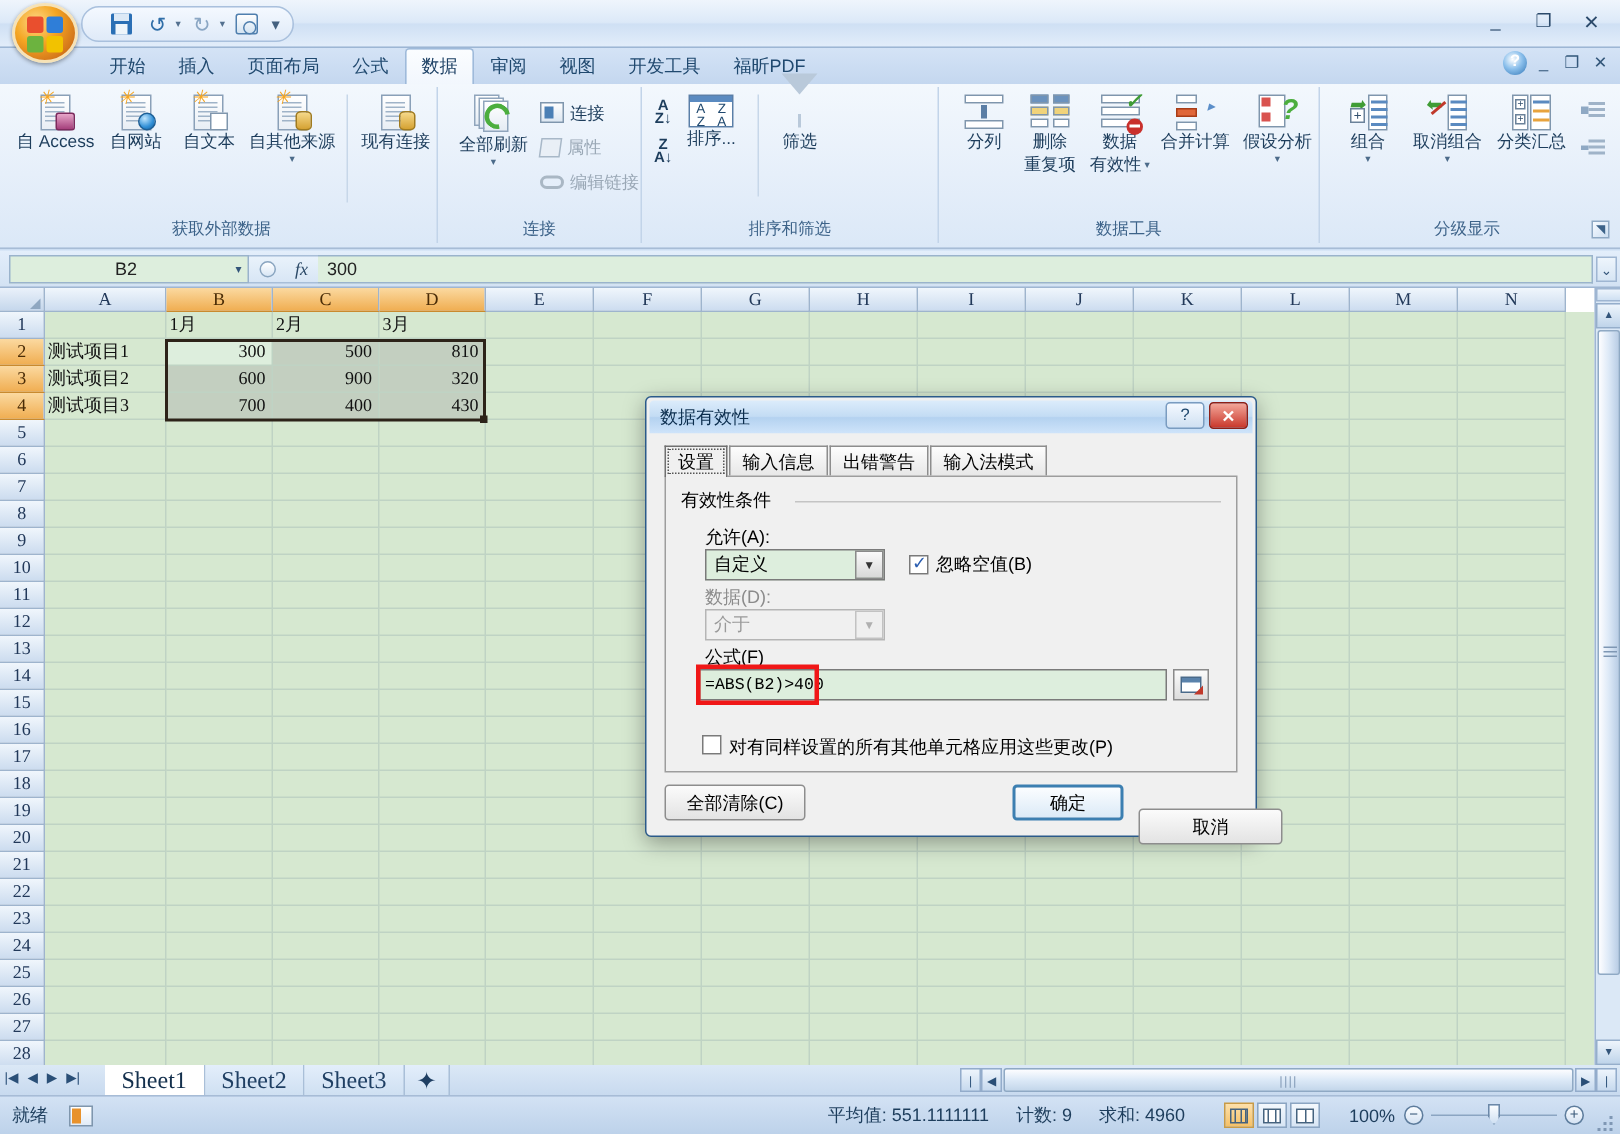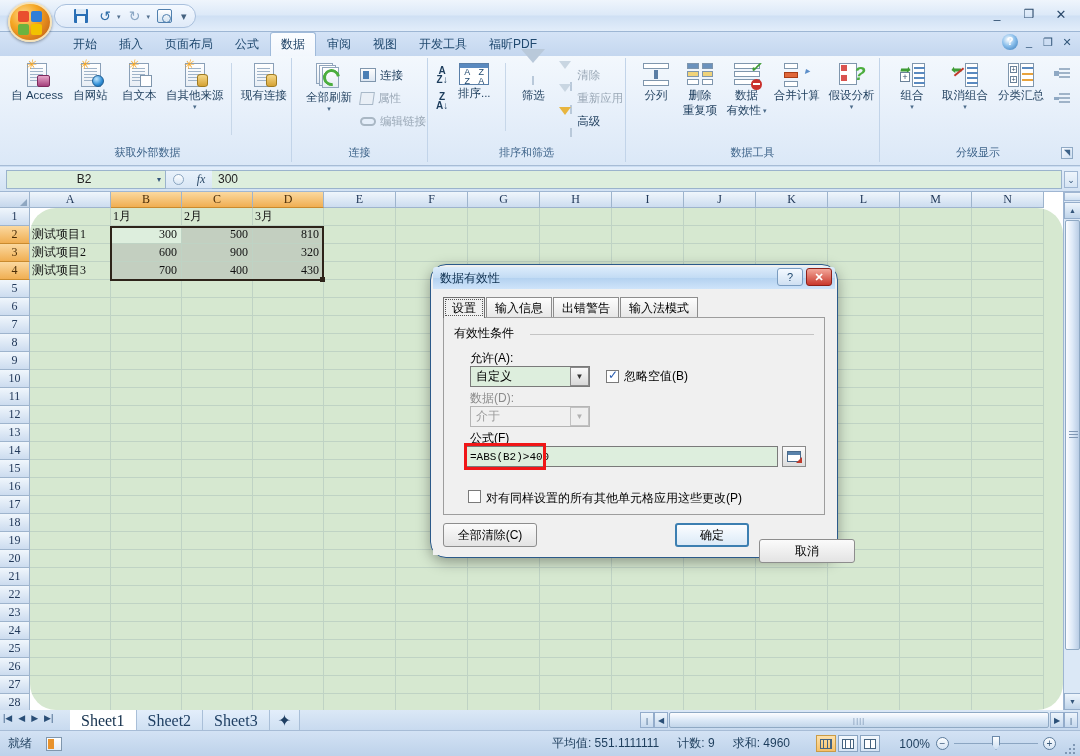--- a/index.html
+++ b/index.html
@@ -216,21 +216,21 @@
   .colh.sel { background: linear-gradient(180deg,#fbd9a0,#f0ae52); border-bottom-color:#c98a2e; color:#4a2c06;}
   .rowhdr { position:absolute; left:0; top:16px; width:30px; }
   .rowh {
     width:30px; height:18px; background: linear-gradient(180deg,#f0f6fc,#ccdcef);
     border-right:1px solid #9eb4cd; border-bottom:1px solid #9eb4cd;
     font-family:"Liberation Serif", serif; font-size:12px; color:#22395a;
     display:flex; align-items:center; justify-content:center;
   }
   .rowh.sel { background: linear-gradient(180deg,#fbd9a0,#f0ae52); border-bottom-color:#c98a2e; color:#4a2c06;}
 
-  .cells { position:absolute; left:30px; top:16px; right:17px; bottom:0; overflow:hidden; background:#d6e8d0;border-radius:26px;}
+  .cells { position:absolute; left:30px; top:16px; right:17px; bottom:0; overflow:hidden; background:#d6e8d0;}
   .crow { display:flex; height:18px; }
   .cell {
     height:18px; border-right:1px solid #bfd3c4; border-bottom:1px solid #bfd3c4;
     font-family:"Liberation Serif", serif; font-size:12px; color:#111;
     display:flex; align-items:center; padding: 0 2px; overflow:hidden; white-space:nowrap;
   }
   .cell.num { justify-content:flex-end; padding-right:4px; }
   .cell.selbg { background:#c3cfc0; }
   .cell.anchorbg { background:#ddeedd; }
 
@@ -296,21 +296,21 @@
   .zs-track{flex:1;height:1px;background:#8ba5c2;margin:0 5px;position:relative;}
   .zs-knob{position:absolute;left:50%;margin-left:-4px;top:-7px;width:8px;height:14px;
     background:linear-gradient(180deg,#fbfdff,#cfe0f2);border:1px solid #6b88a8;
     clip-path: polygon(0 0,100% 0,100% 60%,50% 100%,0 60%);}
   .grip-corner{position:absolute;right:3px;bottom:2px;width:12px;height:12px;}
   .grip-corner i{position:absolute;width:2px;height:2px;background:#7f97b4;}
 
   
   .dialog{
     position:absolute; left:430px; top:264px; width:408px; height:294px;
-    background:#f0f0f0; border:1px solid #2b5a8a; border-radius:16px;
+    background:#f0f0f0; border:1px solid #2b5a8a; border-radius:4px;
     box-shadow: 0 4px 14px rgba(0,0,0,.35);
     z-index: 100;
   }
   .dlg-title{
     height:22px; margin:2px; border-radius:3px 3px 0 0;
     background:linear-gradient(180deg,#dcecfb 0%,#c3dcf4 48%,#b4d2f0 52%,#cfe4fa 100%);
     display:flex;align-items:center; padding-left:7px; position:relative;
   }
   .dlg-title .t{font-size:12px;color:#0b2d4d;}
   .dlg-btns{position:absolute;right:3px;top:1px;display:flex;gap:3px;}
@@ -515,34 +515,20 @@
               <span class="hd"></span>
               <span>A<br>Z</span>
               <span>Z<br>A</span>
             </span>
           <span class="lbl">排序...</span>
         </div>
         <div class="vsep" style="height:68px"></div>
         <div class="bigbtn" style="width:44px">
           <span class="funnel-wrap"><span class="funnel"></span></span>
           <span class="lbl">筛选</span>
-        </div>
-        <div style="display:flex;flex-direction:column;gap:3px;padding-top:5px;padding-left:4px;">
-          <div class="smallbtn dim">
-            <span class="funnel-wrap" style="width:14px;height:13px;"><span class="funnel" style="border-left-width:6px;border-right-width:6px;border-top-width:8px;border-top-color:#c9d6e2"></span></span>
-            <span>清除</span>
-          </div>
-          <div class="smallbtn dim">
-            <span class="funnel-wrap" style="width:14px;height:13px;"><span class="funnel" style="border-left-width:6px;border-right-width:6px;border-top-width:8px;border-top-color:#c9d6e2"></span></span>
-            <span>重新应用</span>
-          </div>
-          <div class="smallbtn">
-            <span class="funnel-wrap" style="width:14px;height:13px;"><span class="funnel" style="border-left-width:6px;border-right-width:6px;border-top-width:8px;border-top-color:#e8b53f"></span></span>
-            <span>高级</span>
-          </div>
         </div>
       </div>
       <div class="group-title">排序和筛选</div>
     </div>
 
     <div class="group" style="left:626px; width:254px;">
       <div class="gitems" style="padding-left:10px;">
         <div class="bigbtn" style="width:44px">
           <span class="tool-ico">
             <i class="row" style="top:0"></i>

